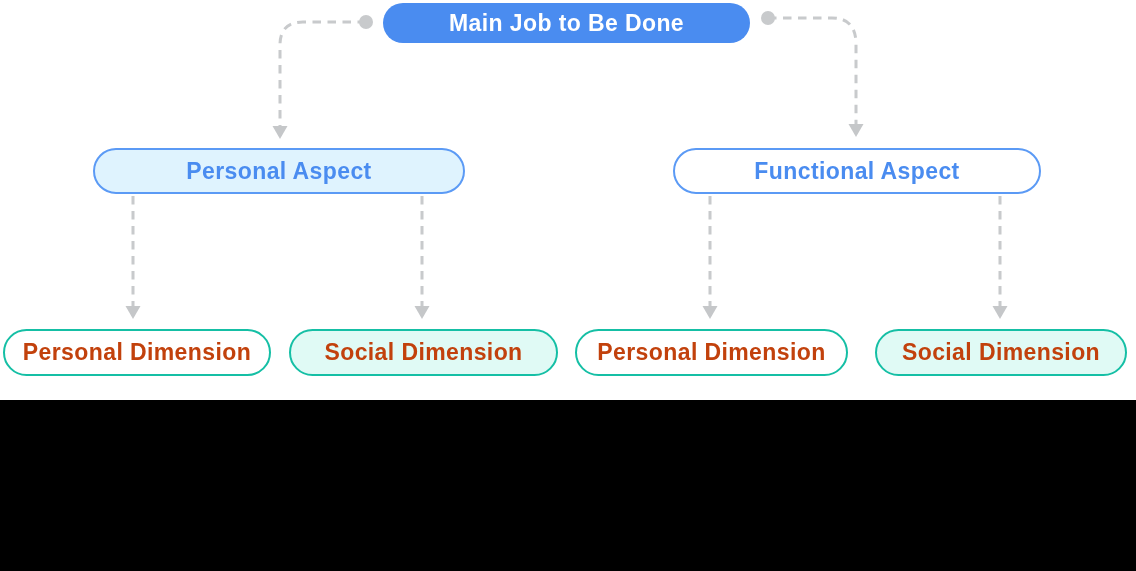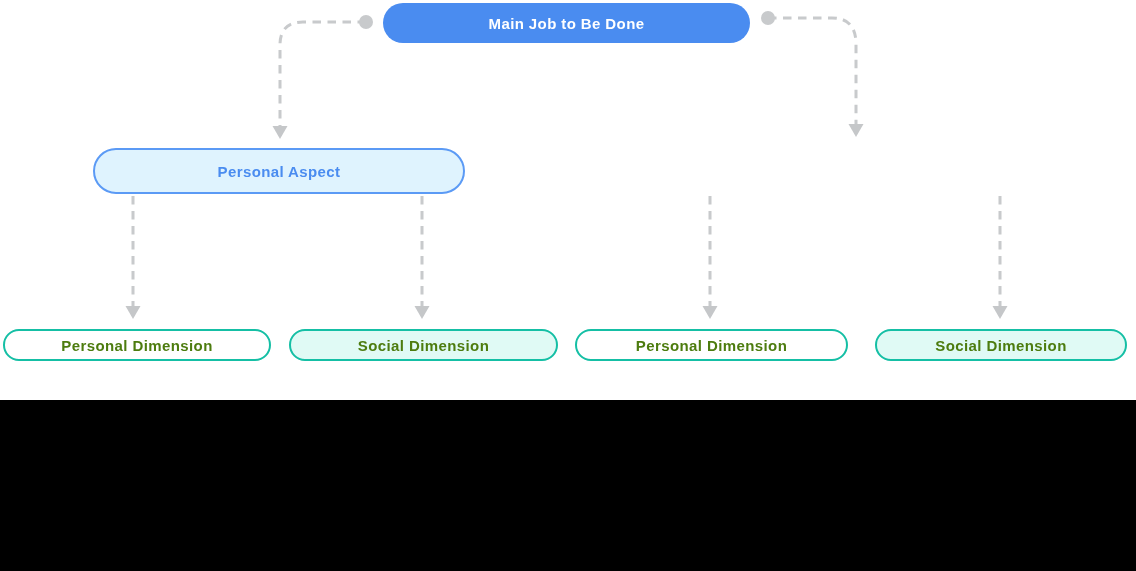--- a/index.html
+++ b/index.html
@@ -23,21 +23,21 @@
     left: 0; top: 0;
     width: 1136px; height: 571px;
     pointer-events: none;
   }
   .node {
     position: absolute;
     display: flex;
     align-items: center;
     justify-content: center;
     font-weight: 700;
-    font-size: 15px;
+    font-size: 23px;
     letter-spacing: 0.4px;
     white-space: nowrap;
   }
   .node-root {
     left: 383px; top: 3px;
     width: 367px; height: 40px;
     background: #4a8cf0;
     border-radius: 20px;
     color: #ffffff;
   }
@@ -45,24 +45,24 @@
     top: 148px;
     height: 46px;
     border: 2px solid #5b9af5;
     border-radius: 23px;
     color: #4a8cf0;
   }
   .node-emotional { left: 93px; width: 372px; background: #dff3fe; }
   .node-functional { left: 673px; width: 368px; background: #ffffff; }
   .node-teal {
     top: 329px;
-    height: 32px;
+    height: 47px;
     border: 2px solid #15bfa5;
     border-radius: 24px;
-    color: #4d7c0f;
+    color: #c2410c;
   }
   .node-ep { left: 3px;   width: 268px; background: #ffffff; }
   .node-es { left: 289px; width: 269px; background: #e0faf5; }
   .node-fp { left: 575px; width: 273px; background: #ffffff; }
   .node-fs { left: 875px; width: 252px; background: #e0faf5; }
   .dashed {
     fill: none;
     stroke: #c8cacc;
     stroke-width: 3;
     stroke-dasharray: 8.5 6.5;
@@ -101,20 +101,23 @@
   </svg>
 
   <div class="node node-root">
     <span>Main Job to Be Done</span>
   </div>
 
   <div class="node node-blue node-emotional">
     <span>Personal Aspect</span>
   </div>
 
+  <div class="node node-blue node-functional">
+    <span>Functional Aspect</span>
+  </div>
 
   <div class="node node-teal node-ep">
     <span>Personal Dimension</span>
   </div>
 
   <div class="node node-teal node-es">
     <span>Social Dimension</span>
   </div>
 
   <div class="node node-teal node-fp">

